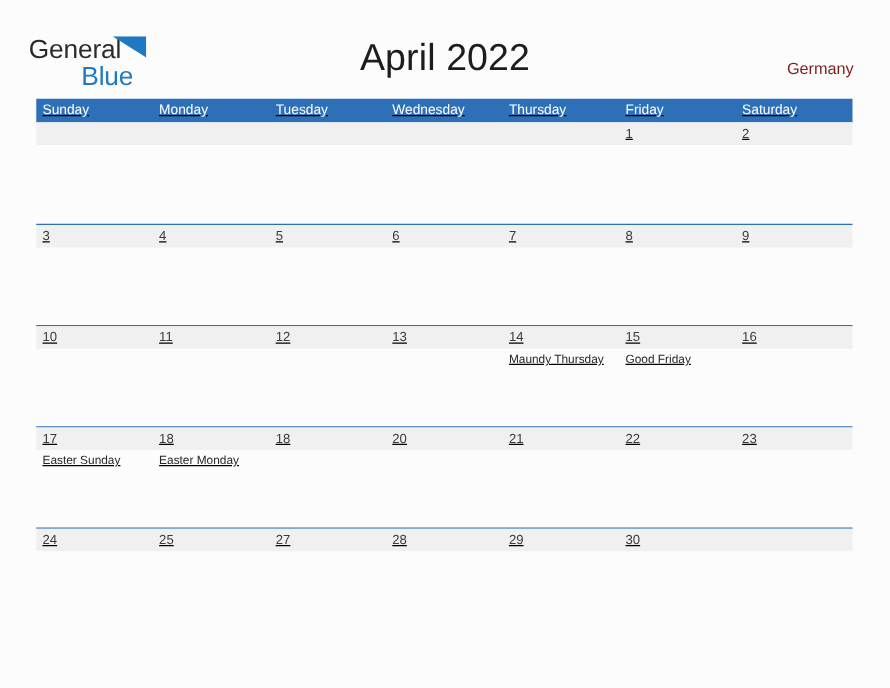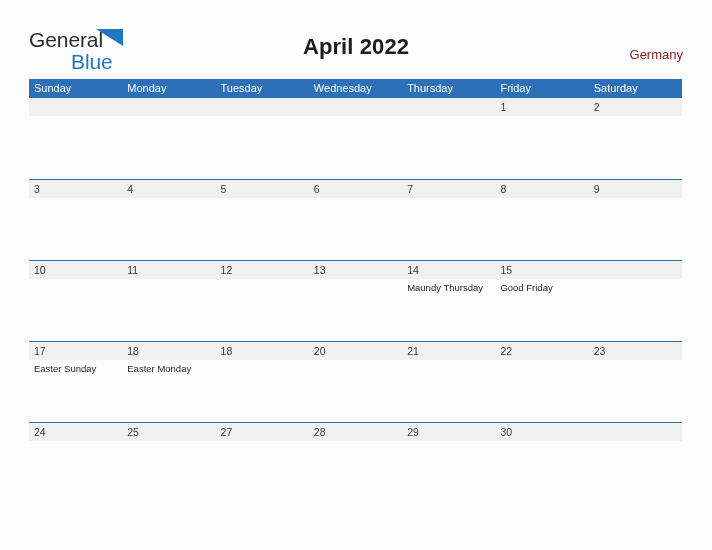--- a/index.html
+++ b/index.html
@@ -27,21 +27,21 @@
   .header {
     position: absolute;
     left: 0;
     top: 0;
     width: 712px;
     height: 76px;
   }
 
   .brand {
     position: absolute;
-    left: 29px;
+    left: 23px;
     top: 28px;
     width: 200px;
     height: 46px;
     line-height: 1;
   }
 
   .brand-row1 {
     position: relative;
     display: block;
     height: 24px;
@@ -76,22 +76,22 @@
     font-weight: 400;
     line-height: 23px;
   }
 
   .month-title {
     position: absolute;
     left: 0;
     top: 30px;
     width: 712px;
     text-align: center;
-    font-size: 22px;
-    font-weight: 700;
+    font-size: 30px;
+    font-weight: 400;
     color: #1d1d1d;
     letter-spacing: 0.1px;
     line-height: 34px;
   }
 
   .country {
     position: absolute;
     right: 29px;
     top: 47px;
     font-size: 13px;
@@ -100,20 +100,21 @@
     line-height: 15px;
     text-align: right;
   }
 
   
   .calendar {
     position: absolute;
     left: 29px;
     top: 79px;
     width: 653px;
+    text-decoration: underline;
   }
 
   .weekday-header {
     display: flex;
     width: 653px;
     height: 19px;
     background: #2e70b8;
   }
 
   .weekday-cell {
@@ -260,20 +261,21 @@
           </div>
         </div>
         <div class="week-row">
           <div class="date-band">
             <div class="date-cell">10</div>
             <div class="date-cell">11</div>
             <div class="date-cell">12</div>
             <div class="date-cell">13</div>
             <div class="date-cell">14</div>
             <div class="date-cell">15</div>
+            <div class="date-cell">16</div>
           </div>
           <div class="event-band">
             <div class="event-cell"></div>
             <div class="event-cell"></div>
             <div class="event-cell"></div>
             <div class="event-cell"></div>
             <div class="event-cell">
               <span class="event-item">Maundy Thursday</span>
             </div>
             <div class="event-cell">

